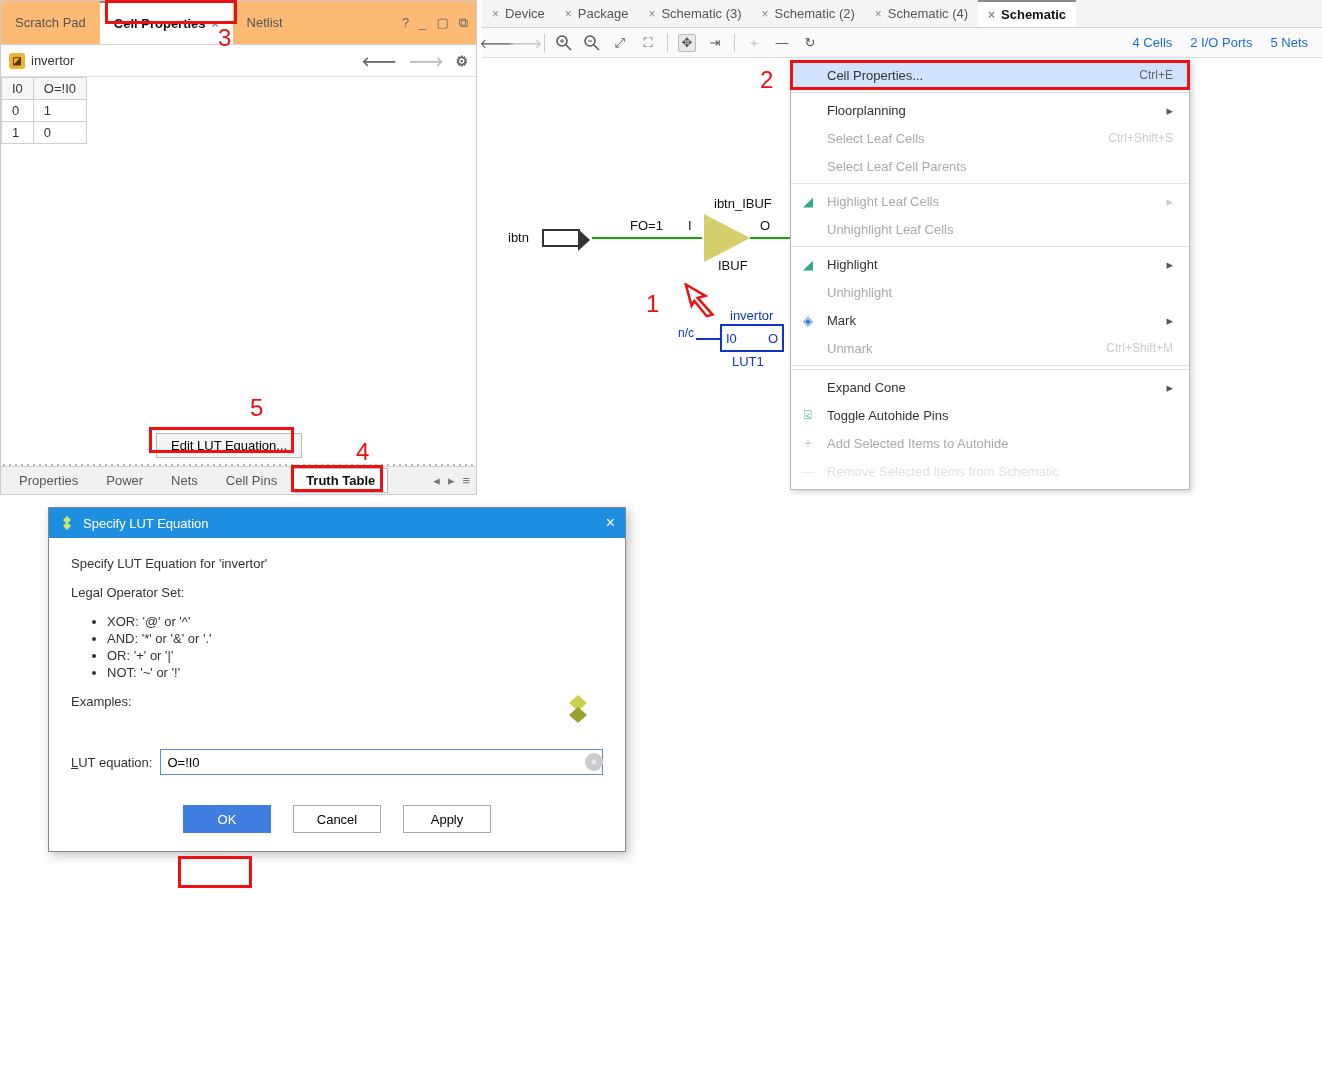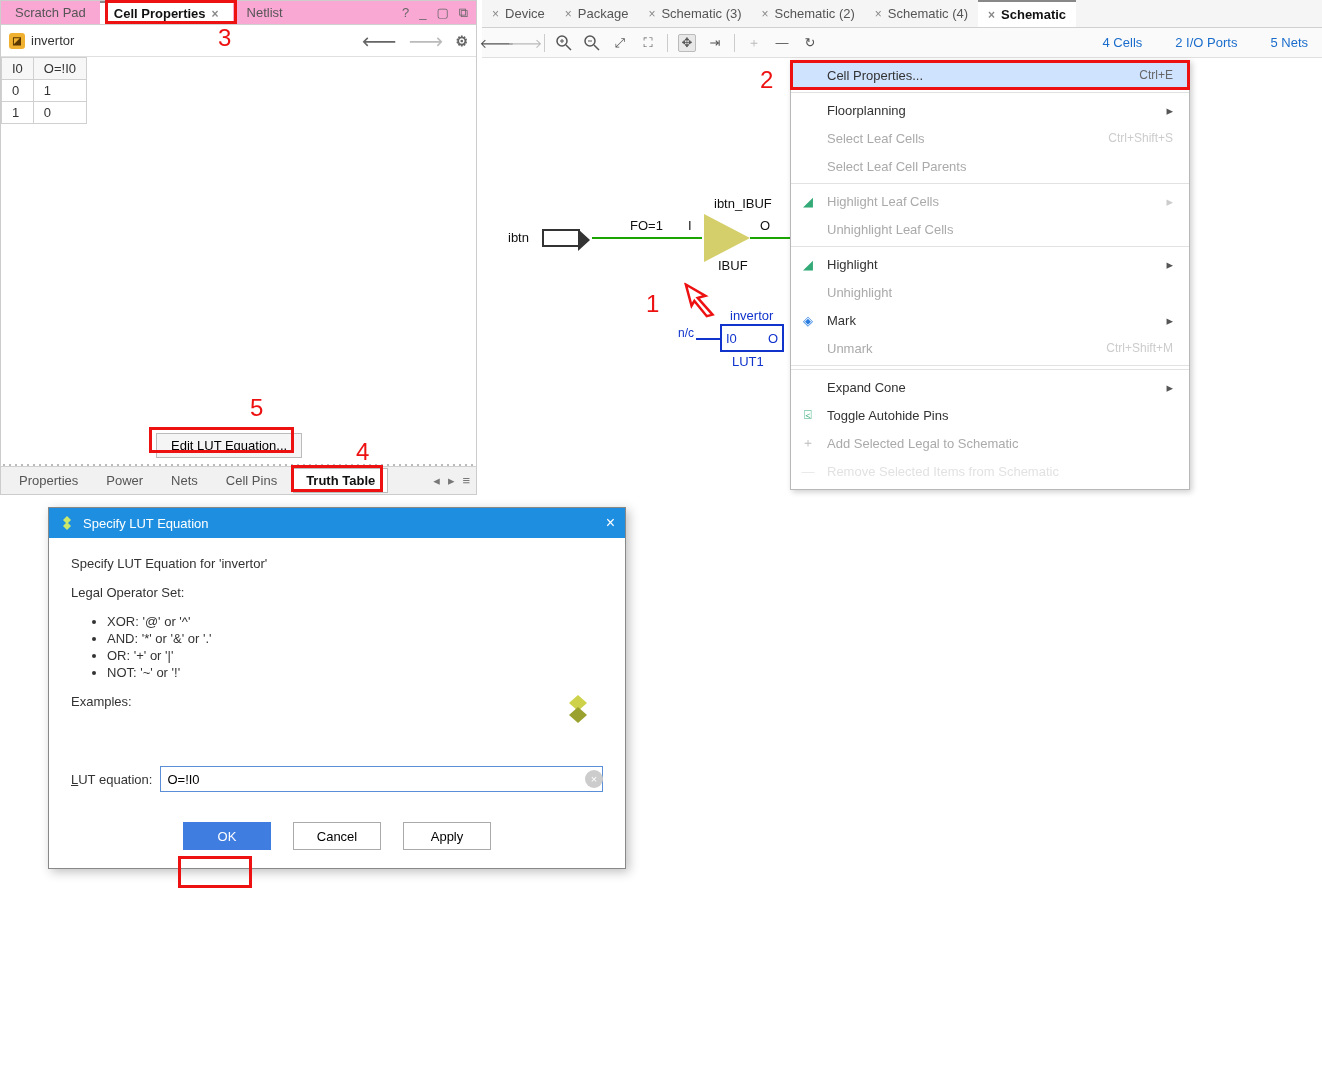--- a/index.html
+++ b/index.html
@@ -1,20 +1,20 @@
 <!DOCTYPE html>
 <html><head>
 <meta charset="utf-8">
 <style>
 * { box-sizing: border-box; margin: 0; padding: 0; font-family: "Segoe UI", Arial, sans-serif; font-size: 13px; }
 body { background: #fff; width: 1322px; height: 1078px; position: relative; color: #333; }
 
 
 .left-panel { position: absolute; left: 0; top: 0; width: 477px; height: 495px; border: 1px solid #ccc; background: #fff; }
-.lp-tabs { display: flex; align-items: center; height: 24px; border-bottom: 1px solid #d0d0d0; background: #f9a8d4; }
+.lp-tabs { display: flex; align-items: center; height: 44px; border-bottom: 1px solid #d0d0d0; background: #fdba74; }
 .lp-tab { padding: 0 14px; height: 100%; display: flex; align-items: center; color: #555; cursor: pointer; position: relative; }
 .lp-tab.active { background: #fff; border-top: 2px solid #888; font-weight: bold; color: #111; }
 .lp-tab .x { margin-left: 6px; color: #888; font-size: 12px; }
 .lp-tabs-right { margin-left: auto; display: flex; align-items: center; gap: 10px; padding-right: 8px; color: #666; }
 .lp-tabs-right span { cursor: pointer; }
 
 .lp-titlebar { display: flex; align-items: center; height: 32px; padding: 0 8px; border-bottom: 1px solid #e0e0e0; background: #fff; }
 .lp-titlebar .chip { width: 16px; height: 16px; background: #f0b030; border-radius: 3px; margin-right: 6px; display: flex; align-items: center; justify-content: center; font-size: 10px; color: #5a3800; font-weight: bold; }
 .lp-titlebar .name { flex: 1; color: #333; }
 .lp-titlebar .nav { display: flex; gap: 12px; color: #666; }
@@ -42,21 +42,21 @@
 
 .right-panel { position: absolute; left: 482px; top: 0; width: 840px; height: 500px; background: #fff; }
 .rp-tabs { display: flex; align-items: center; height: 28px; border-bottom: 1px solid #d0d0d0; background: #f5f5f5; overflow: hidden; }
 .rp-tab { padding: 0 10px; height: 100%; display: flex; align-items: center; gap: 6px; color: #555; cursor: pointer; white-space: nowrap; }
 .rp-tab .x { color: #888; font-size: 12px; }
 .rp-tab.active { background: #fff; font-weight: bold; color: #111; border-top: 2px solid #888; }
 
 .rp-toolbar { display: flex; align-items: center; height: 30px; padding: 0 6px; gap: 10px; border-bottom: 1px solid #e0e0e0; background: #fafafa; }
 .rp-toolbar .tb { width: 18px; height: 18px; display: flex; align-items: center; justify-content: center; color: #555; cursor: pointer; }
 .rp-toolbar .sep { width: 1px; height: 18px; background: #ccc; }
-.rp-stats { margin-left: auto; display: flex; gap: 33px; padding-right: 8px; }
+.rp-stats { margin-left: auto; display: flex; gap: 18px; padding-right: 8px; }
 .rp-stats a { color: #1a6dcc; text-decoration: none; cursor: pointer; }
 
 .schematic-area { position: relative; width: 100%; height: calc(100% - 58px); background: #fff; }
 
 
 .schem-label { position: absolute; font-size: 13px; color: #111; }
 .wire-green { position: absolute; height: 2px; background: #1aa500; }
 .wire-blue { position: absolute; height: 2px; background: #1033cc; }
 .ibuf-tri { position: absolute; width: 0; height: 0; border-left: 46px solid #d4cf6a; border-top: 24px solid transparent; border-bottom: 24px solid transparent; }
 .ibuf-tri::before { content: ""; position: absolute; left: -48px; top: -26px; width: 0; height: 0; border-left: 50px solid #6a6a00; border-top: 26px solid transparent; border-bottom: 26px solid transparent; z-index: -1; }
@@ -79,21 +79,21 @@
 
 .dialog { position: absolute; left: 48px; top: 507px; width: 578px; background: #fff; border: 1px solid #888; box-shadow: 3px 3px 10px rgba(0,0,0,.25); }
 .dlg-title { background: #1e8fe0; color: #fff; height: 30px; display: flex; align-items: center; padding: 0 10px; }
 .dlg-title .ico { width: 16px; height: 16px; margin-right: 8px; display: inline-flex; align-items: center; justify-content: center; }
 .dlg-x { margin-left: auto; cursor: pointer; font-size: 16px; }
 .dlg-body { padding: 18px 22px 16px 22px; position: relative; }
 .dlg-body p { margin-bottom: 14px; }
 .dlg-body ul { list-style: disc; margin: 0 0 14px 36px; }
 .dlg-body li { margin: 2px 0; }
 .dlg-logo { position: absolute; right: 30px; top: 155px; color: #b9b435; font-size: 30px; }
-.dlg-input-row { display: flex; align-items: center; margin-top: 57px; gap: 8px; }
+.dlg-input-row { display: flex; align-items: center; margin-top: 40px; gap: 8px; }
 .dlg-input-row label { white-space: nowrap; }
 .dlg-input-row input { flex: 1; height: 26px; border: 1px solid #5a8ed6; padding: 0 6px 0 6px; }
 .dlg-input-clear { width: 18px; height: 18px; border-radius: 50%; background: #ccc; color: #fff; display: flex; align-items: center; justify-content: center; font-size: 11px; margin-left: -26px; cursor: pointer; z-index: 2; }
 .dlg-buttons { display: flex; justify-content: center; gap: 22px; padding: 14px 0 18px 0; }
 .dlg-btn { width: 88px; height: 28px; border: 1px solid #aaa; background: #fff; cursor: pointer; }
 .dlg-btn.primary { background: #3f7de0; color: #fff; border-color: #3f7de0; text-align: center; }
 
 </style>
 </head>
 <body>
@@ -301,21 +301,21 @@
   <div class="ctx-item">
     <span>Expand Cone</span>
     <span class="arrow">▸</span>
   </div>
   <div class="ctx-item">
     <span class="ctx-icon" style="color:#3a7">⍃</span>
     <span>Toggle Autohide Pins</span>
   </div>
   <div class="ctx-item disabled">
     <span class="ctx-icon" style="color:#bbb">＋</span>
-    <span>Add Selected Legal to Schematic</span>
+    <span>Add Selected Items to Autohide</span>
   </div>
   <div class="ctx-item disabled" style="opacity:.35">
     <span class="ctx-icon" style="color:#bbb">—</span>
     <span>Remove Selected Items from Schematic</span>
   </div>
 </div>
 
 <div class="dialog">
   <div class="dlg-title">
     <span class="ico">

